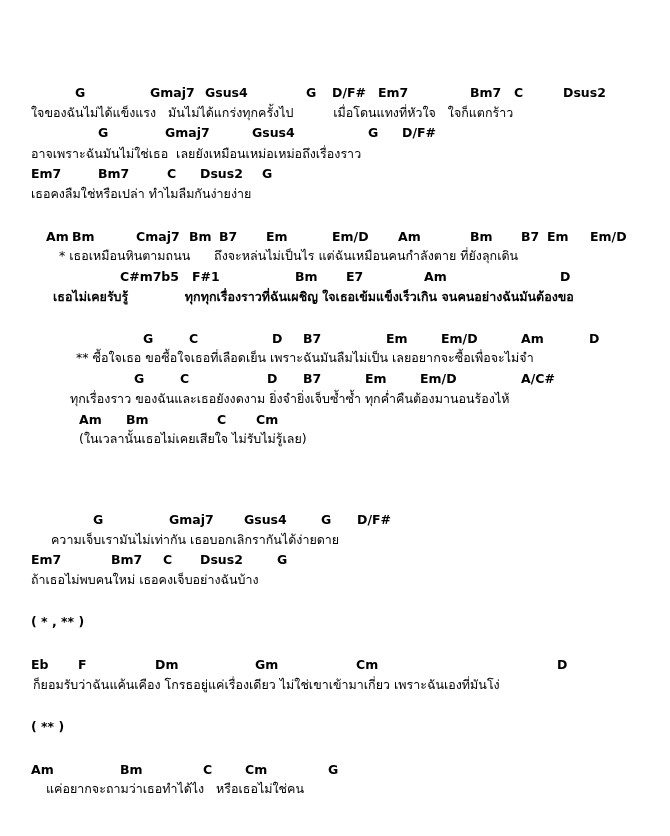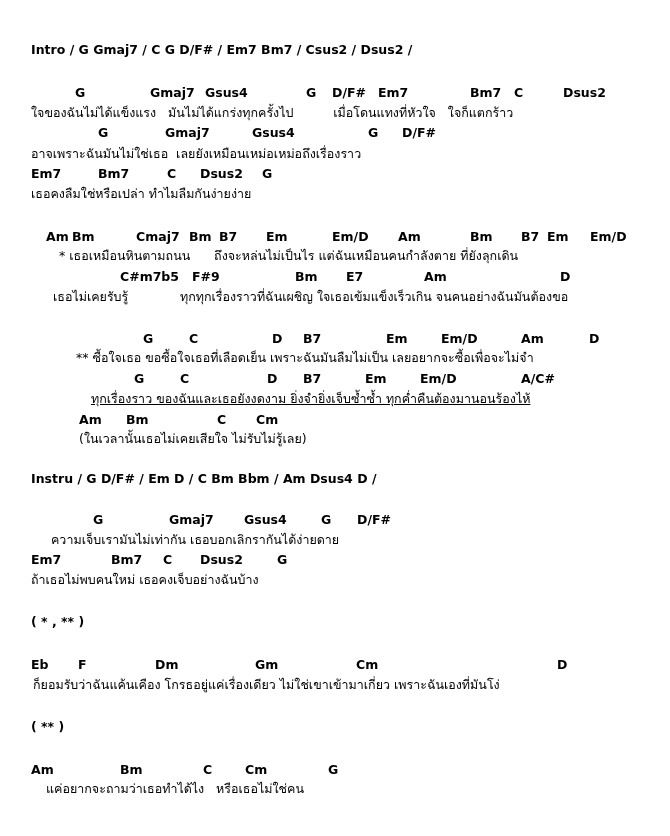--- a/index.html
+++ b/index.html
@@ -7,21 +7,20 @@
   .page { position: absolute; left: 0; top: 0; width: 670px; height: 836px; }
   .line { position: absolute; left: 0; height: 20px; white-space: nowrap; }
   .chord { position: absolute; top: 0; font-family: "DejaVu Sans", sans-serif; font-weight: bold; font-size: 12.5px; line-height: 18px; }
   .lyric { position: absolute; top: 0; font-family: "DejaVu Sans", sans-serif; font-size: 12.5px; line-height: 18px; }
   .header { position: absolute; font-family: "DejaVu Sans", sans-serif; font-weight: bold; font-size: 12.5px; line-height: 18px; white-space: nowrap; }
 </style>
 </head>
 <body>
 
 <div class="page" id="page">
-    <div class="header" style="left: 31px; top: 41px;">Intro  / G Gmaj7 / C G D/F# / Em7 Bm7 / Csus2 / Dsus2 /</div>
     <div>
       <div class="line" style="top: 84px; width: 670px;">
         <span class="chord" style="left: 75px;">G</span>
         <span class="chord" style="left: 150px;">Gmaj7</span>
         <span class="chord" style="left: 205px;">Gsus4</span>
         <span class="chord" style="left: 306px;">G</span>
         <span class="chord" style="left: 332px;">D/F#</span>
         <span class="chord" style="left: 378px;">Em7</span>
         <span class="chord" style="left: 470px;">Bm7</span>
         <span class="chord" style="left: 514px;">C</span>
@@ -64,27 +63,27 @@
         <span class="chord" style="left: 470px;">Bm</span>
         <span class="chord" style="left: 521px;">B7</span>
         <span class="chord" style="left: 547px;">Em</span>
         <span class="chord" style="left: 590px;">Em/D</span>
       </div>
       <div class="line" style="top: 247px; width: 670px;">
         <span class="lyric" style="left: 59px; white-space: pre;">* เธอเหมือนหินตามถนน      ถึงจะหล่นไม่เป็นไร แต่ฉันเหมือนคนกำลังตาย ที่ยังลุกเดิน</span>
       </div>
       <div class="line" style="top: 268px; width: 670px;">
         <span class="chord" style="left: 120px;">C#m7b5</span>
-        <span class="chord" style="left: 192px;">F#9</span>
+        <span class="chord" style="left: 192px;">F#1</span>
         <span class="chord" style="left: 295px;">Bm</span>
         <span class="chord" style="left: 346px;">E7</span>
         <span class="chord" style="left: 424px;">Am</span>
         <span class="chord" style="left: 560px;">D</span>
       </div>
-      <div class="line" style="top: 288px; width: 670px;">
+      <div class="line" style="top: 288px; width: 670px; font-weight: bold;">
         <span class="lyric" style="left: 53px; white-space: pre;">เธอไม่เคยรับรู้             ทุกทุกเรื่องราวที่ฉันเผชิญ ใจเธอเข้มแข็งเร็วเกิน จนคนอย่างฉันมันต้องขอ</span>
       </div>
     </div>
     <div>
       <div class="line" style="top: 330px; width: 670px;">
         <span class="chord" style="left: 143px;">G</span>
         <span class="chord" style="left: 189px;">C</span>
         <span class="chord" style="left: 272px;">D</span>
         <span class="chord" style="left: 303px;">B7</span>
         <span class="chord" style="left: 386px;">Em</span>
@@ -98,33 +97,32 @@
       <div class="line" style="top: 370px; width: 670px;">
         <span class="chord" style="left: 134px;">G</span>
         <span class="chord" style="left: 180px;">C</span>
         <span class="chord" style="left: 267px;">D</span>
         <span class="chord" style="left: 303px;">B7</span>
         <span class="chord" style="left: 365px;">Em</span>
         <span class="chord" style="left: 420px;">Em/D</span>
         <span class="chord" style="left: 521px;">A/C#</span>
       </div>
       <div class="line" style="top: 390px; width: 670px;">
-        <span class="lyric" style="left: 91px; white-space: pre; text-decoration: underline;">ทุกเรื่องราว ของฉันและเธอยังงดงาม ยิ่งจำยิ่งเจ็บซ้ำซ้ำ ทุกค่ำคืนต้องมานอนร้องไห้</span>
+        <span class="lyric" style="left: 70px; white-space: pre;">ทุกเรื่องราว ของฉันและเธอยังงดงาม ยิ่งจำยิ่งเจ็บซ้ำซ้ำ ทุกค่ำคืนต้องมานอนร้องไห้</span>
       </div>
       <div class="line" style="top: 411px; width: 670px;">
         <span class="chord" style="left: 79px;">Am</span>
         <span class="chord" style="left: 126px;">Bm</span>
         <span class="chord" style="left: 217px;">C</span>
         <span class="chord" style="left: 256px;">Cm</span>
       </div>
       <div class="line" style="top: 430px; width: 670px;">
         <span class="lyric" style="left: 79px; white-space: pre;">(ในเวลานั้นเธอไม่เคยเสียใจ ไม่รับไม่รู้เลย)</span>
       </div>
     </div>
-    <div class="header" style="left: 31px; top: 470px;">Instru  / G D/F# / Em D / C Bm Bbm / Am Dsus4 D /</div>
     <div>
       <div class="line" style="top: 511px; width: 670px;">
         <span class="chord" style="left: 93px;">G</span>
         <span class="chord" style="left: 169px;">Gmaj7</span>
         <span class="chord" style="left: 244px;">Gsus4</span>
         <span class="chord" style="left: 321px;">G</span>
         <span class="chord" style="left: 357px;">D/F#</span>
       </div>
       <div class="line" style="top: 531px; width: 670px; margin-left: 20px;">
         <span class="lyric" style="left: 31px; white-space: pre;">ความเจ็บเรามันไม่เท่ากัน เธอบอกเลิกรากันได้ง่ายดาย</span>

